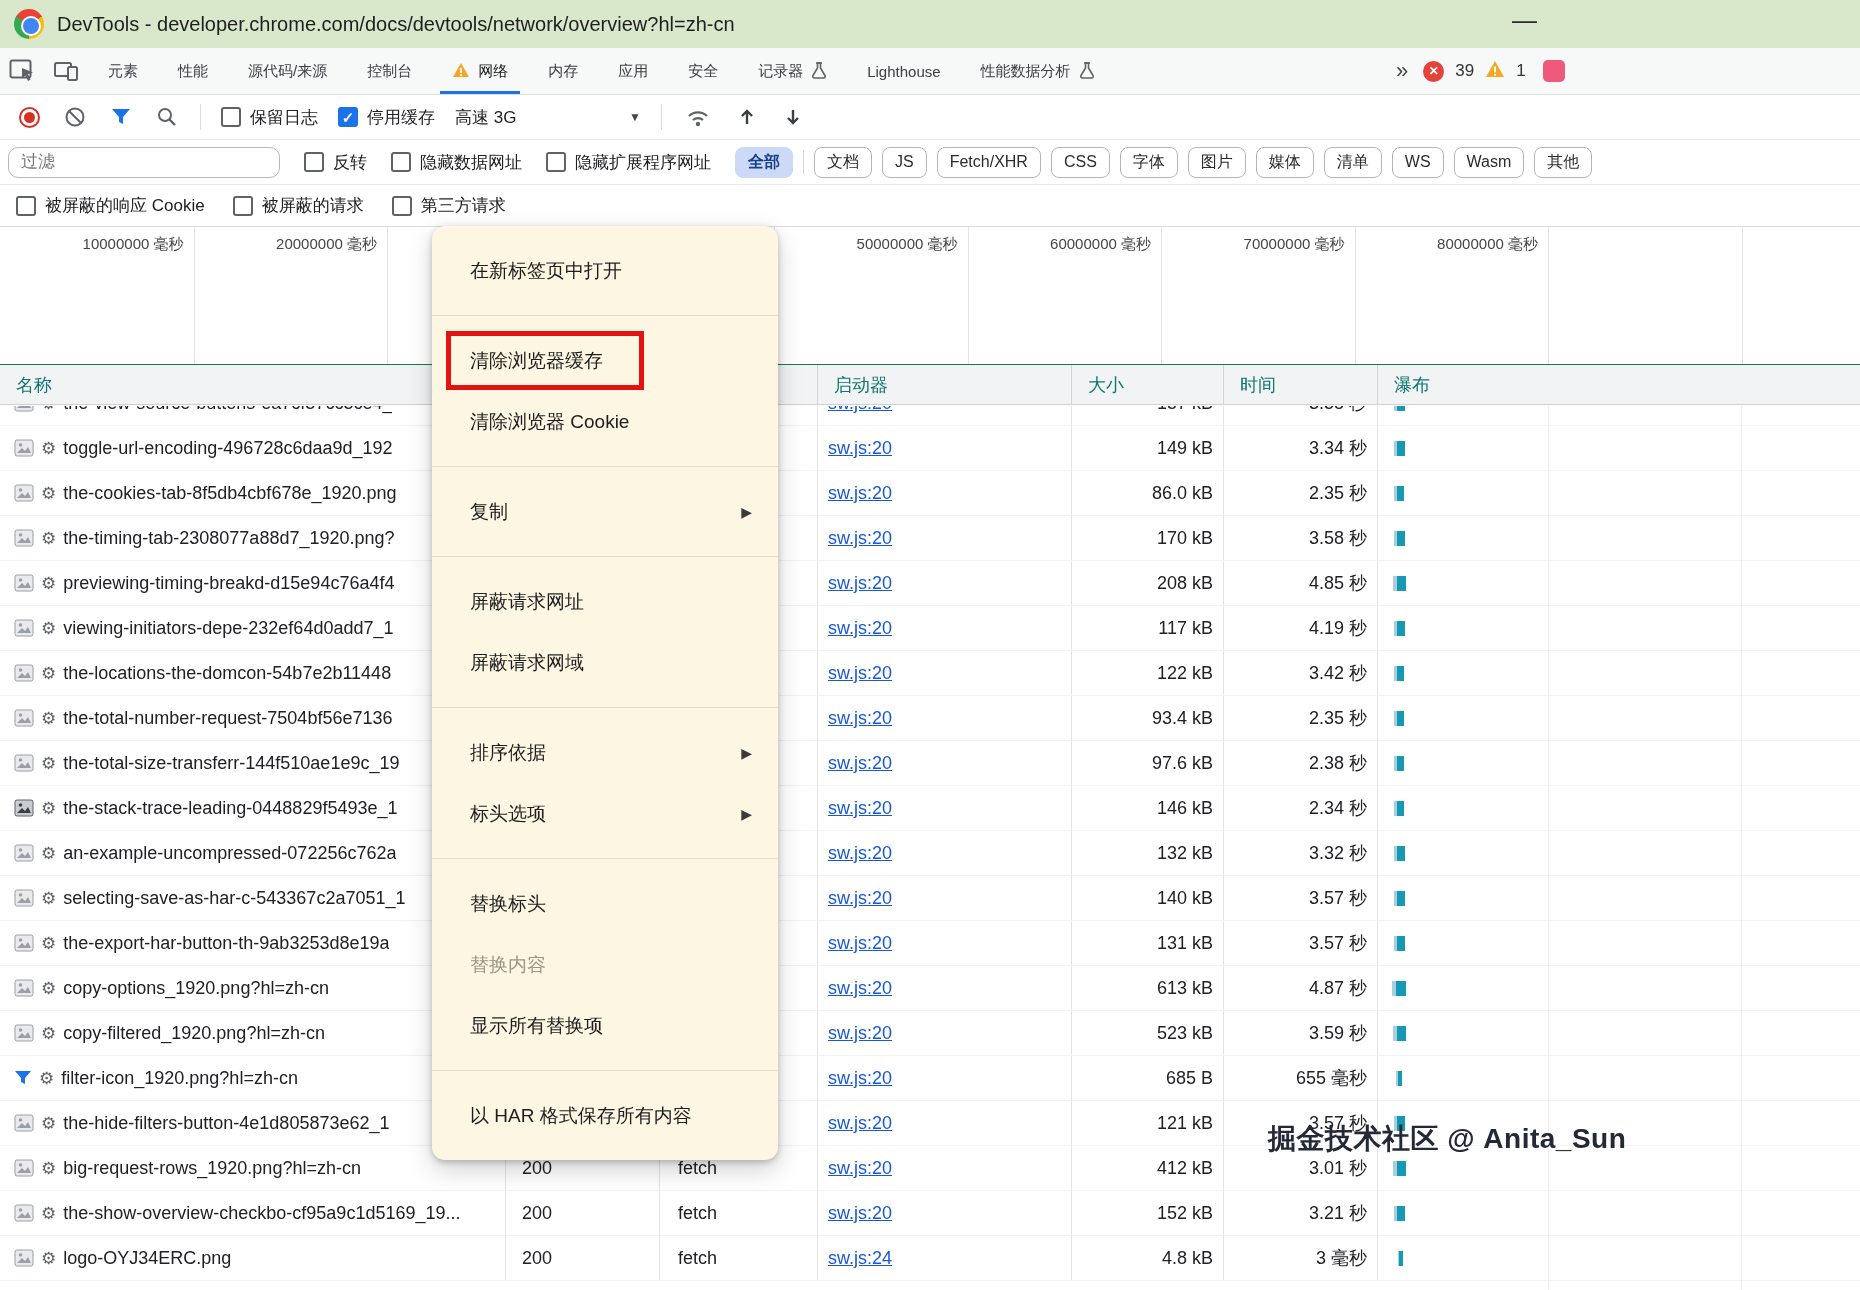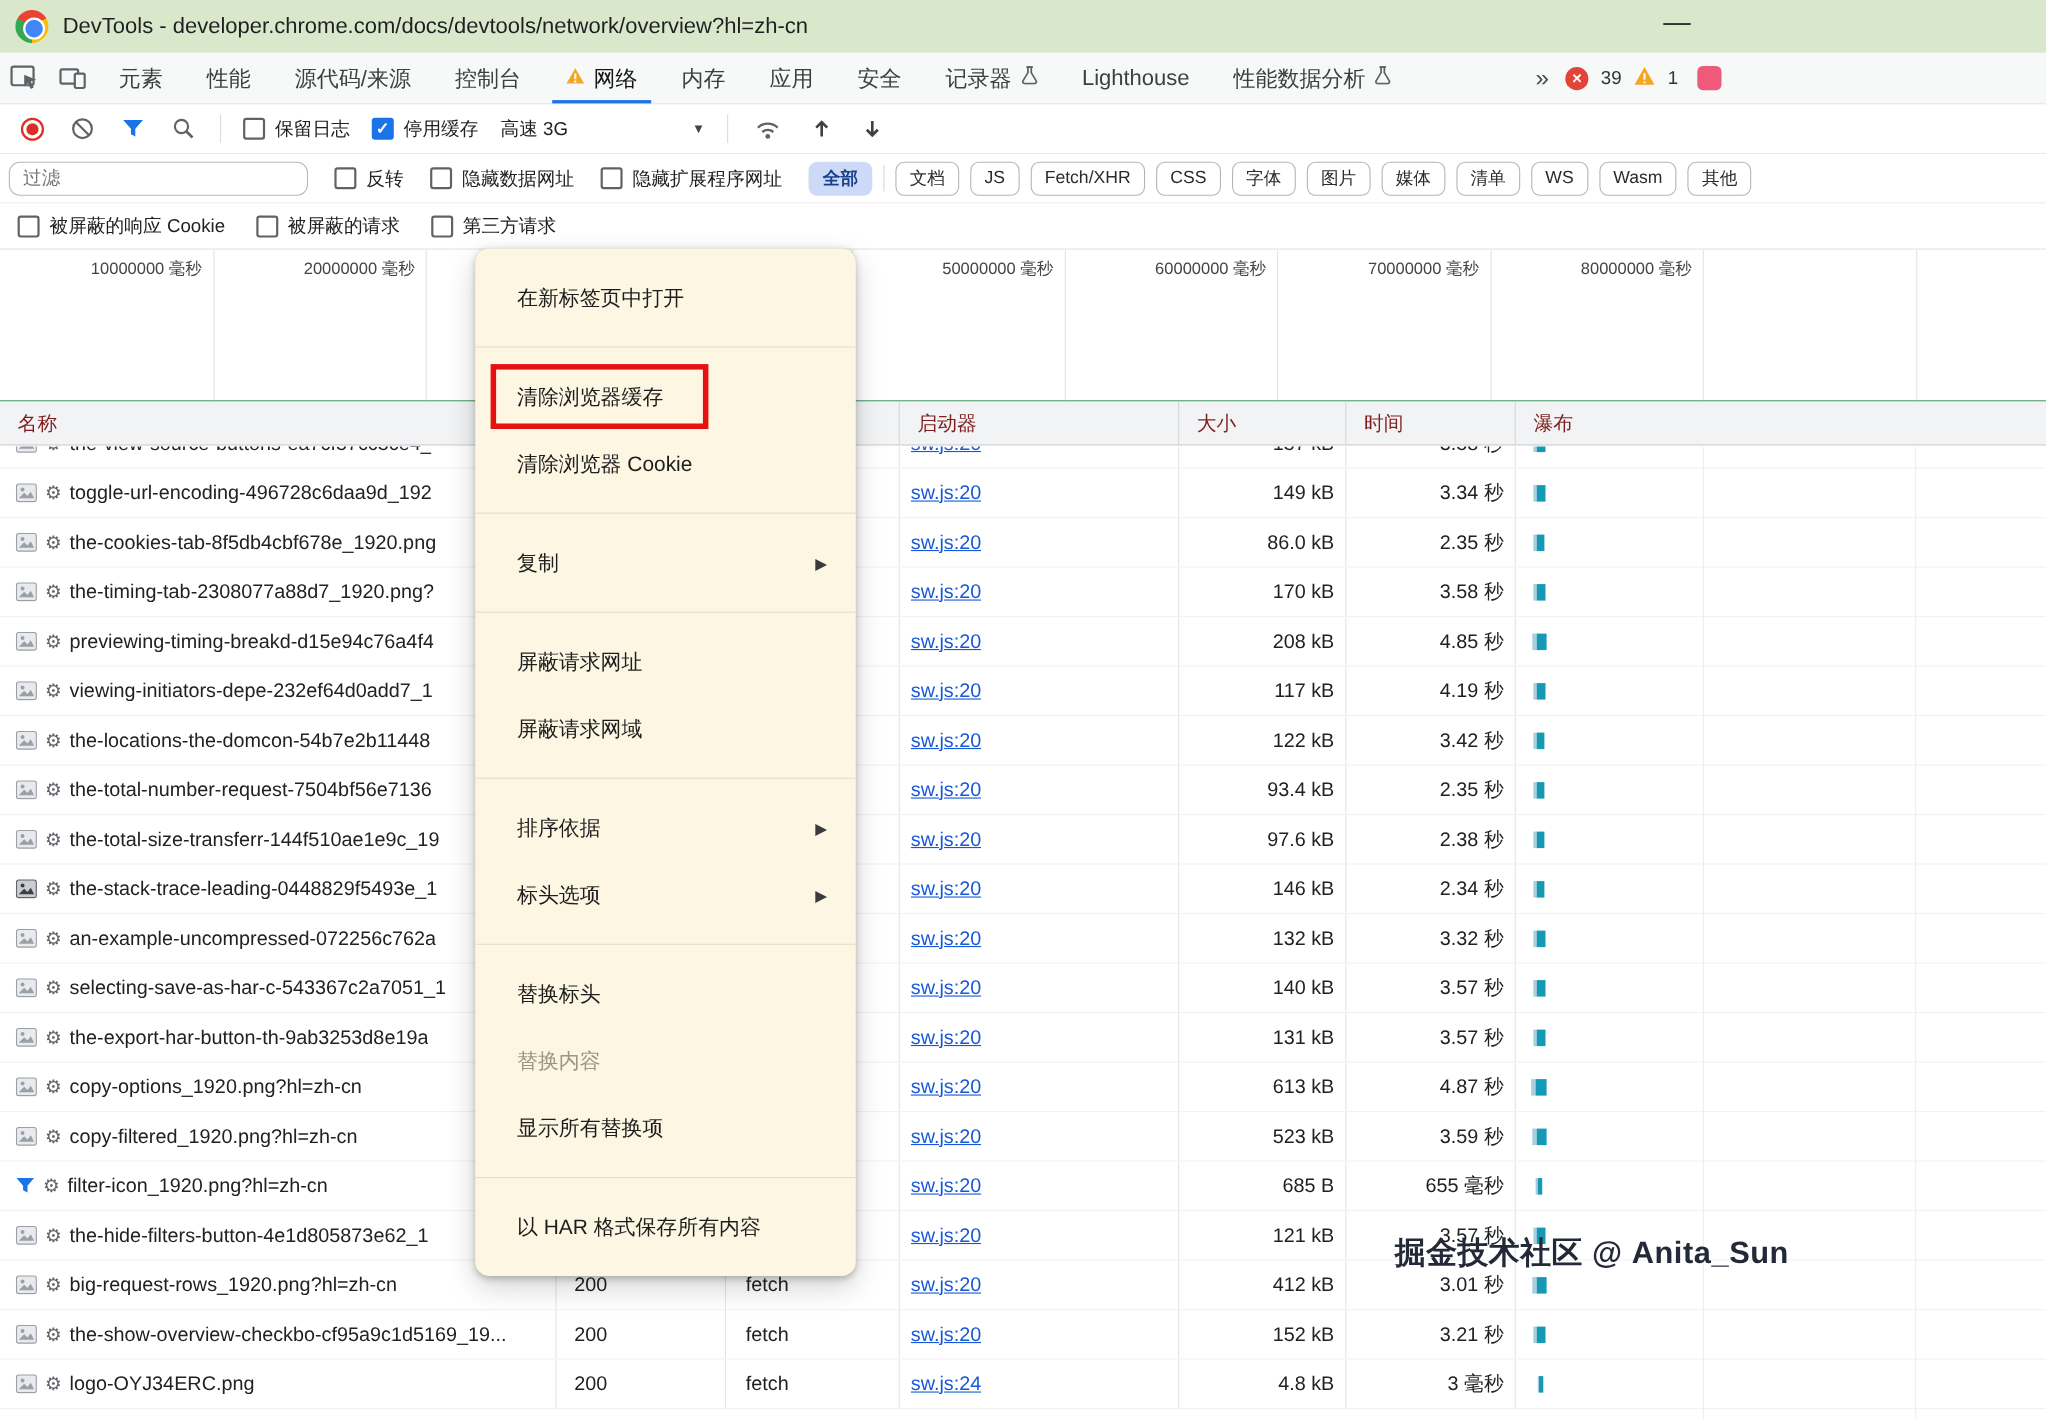--- a/index.html
+++ b/index.html
@@ -17,21 +17,21 @@
   .chrome-logo::after{ content:""; position:absolute; left:7px; top:7px; width:16px; height:16px;
     border-radius:50%; background:#4286f5; border:2.5px solid #fff; }
   .win-title{ margin-left:13px; font-size:20px; color:#1d1f21; white-space:nowrap; }
   .win-min{ position:absolute; left:1512px; top:6px; font-size:25px; color:#2a2a2a; }
   
   .tabbar{ position:absolute; left:0; top:48px; width:100%; height:47px; background:#f7f8f8;
     border-bottom:1px solid #e0e0e0; display:flex; align-items:center; }
   .tb-icon{ width:44px; height:100%; display:flex; align-items:center; justify-content:center; flex:0 0 auto;}
   .tabs{ display:flex; height:100%; }
   .tab{ height:100%; display:flex; align-items:center; gap:8px; padding:0 20px;
-    font-size:20px; color:#3c4043; position:relative; white-space:nowrap;}
+    font-size:15px; color:#3c4043; position:relative; white-space:nowrap;}
   .tab.active{ color:#161616; }
   .tab.active::after{ content:""; position:absolute; left:8px; right:8px; bottom:0; height:3px; background:#1a73e8; }
   .tab-extras{ position:absolute; left:1396px; top:0; height:100%; display:flex; align-items:center; gap:11px; }
   .more-tabs{ font-size:22px; color:#474747; letter-spacing:-2px; padding-right:6px;}
   .err-badge{ width:21px; height:21px; border-radius:50%; background:#e2443a; color:#fff; font-size:12px;
     font-weight:bold; display:flex; align-items:center; justify-content:center; }
   .err-count,.warn-count{ font-size:17px; color:#333; }
   .pink-badge{ width:22px; height:22px; border-radius:5px; background:#ef597b; margin-left:6px;}
   
   .toolbar{ position:absolute; left:0; top:95px; width:100%; height:45px; background:#fff;
@@ -63,21 +63,21 @@
   .blockrow{ position:absolute; left:0; top:185px; width:100%; height:42px; background:#fff;
     border-bottom:1px solid #dcdcdc; display:flex; align-items:center; gap:28px; padding-left:16px;}
   
   .overview{ position:absolute; left:0; top:227px; width:100%; height:138px; background:#fff;
     border-bottom:1px solid #15803d; overflow:hidden;}
   .tl-line{ position:absolute; top:0; bottom:0; width:1px; background:#e4e4e4; }
   .tl-label{ position:absolute; top:8px; width:160px; text-align:right; font-size:15px; color:#454545; white-space:nowrap;}
   
   .grid{ display:grid; grid-template-columns:506px 154px 158px 254px 152px 154px 1fr; }
   .thead{ position:absolute; left:0; top:365px; width:100%; height:40px; background:#f1f3f4;
-    border-bottom:1px solid #d0d0d0; font-size:18px; color:#7f1d1d;}
+    border-bottom:1px solid #d0d0d0; font-size:18px; color:#0f766e;}
   .thead .cell{ display:flex; align-items:center; padding-left:16px; border-right:1px solid #d6d6d6; overflow:hidden;}
   .thead .cell:last-child{ border-right:none; }
   .rowswrap{ position:absolute; left:0; top:406px; width:100%; height:884px; overflow:hidden; background:#fff;}
   .row{ height:45px; font-size:18px; color:#202124; border-bottom:1px solid #f2f2f2;}
   .rowlist .row:first-child{ margin-top:-25px; }
   .row .cell{ display:flex; align-items:center; border-right:1px solid #e4e4e4; overflow:hidden;}
   .row .cell:last-child{ border-right:none; }
   .c-name{ padding-left:14px; gap:7px; }
   .fname{ white-space:nowrap; overflow:hidden; text-overflow:ellipsis; }
   .gear{ font-size:17px; color:#5f6368; flex:0 0 auto; }

